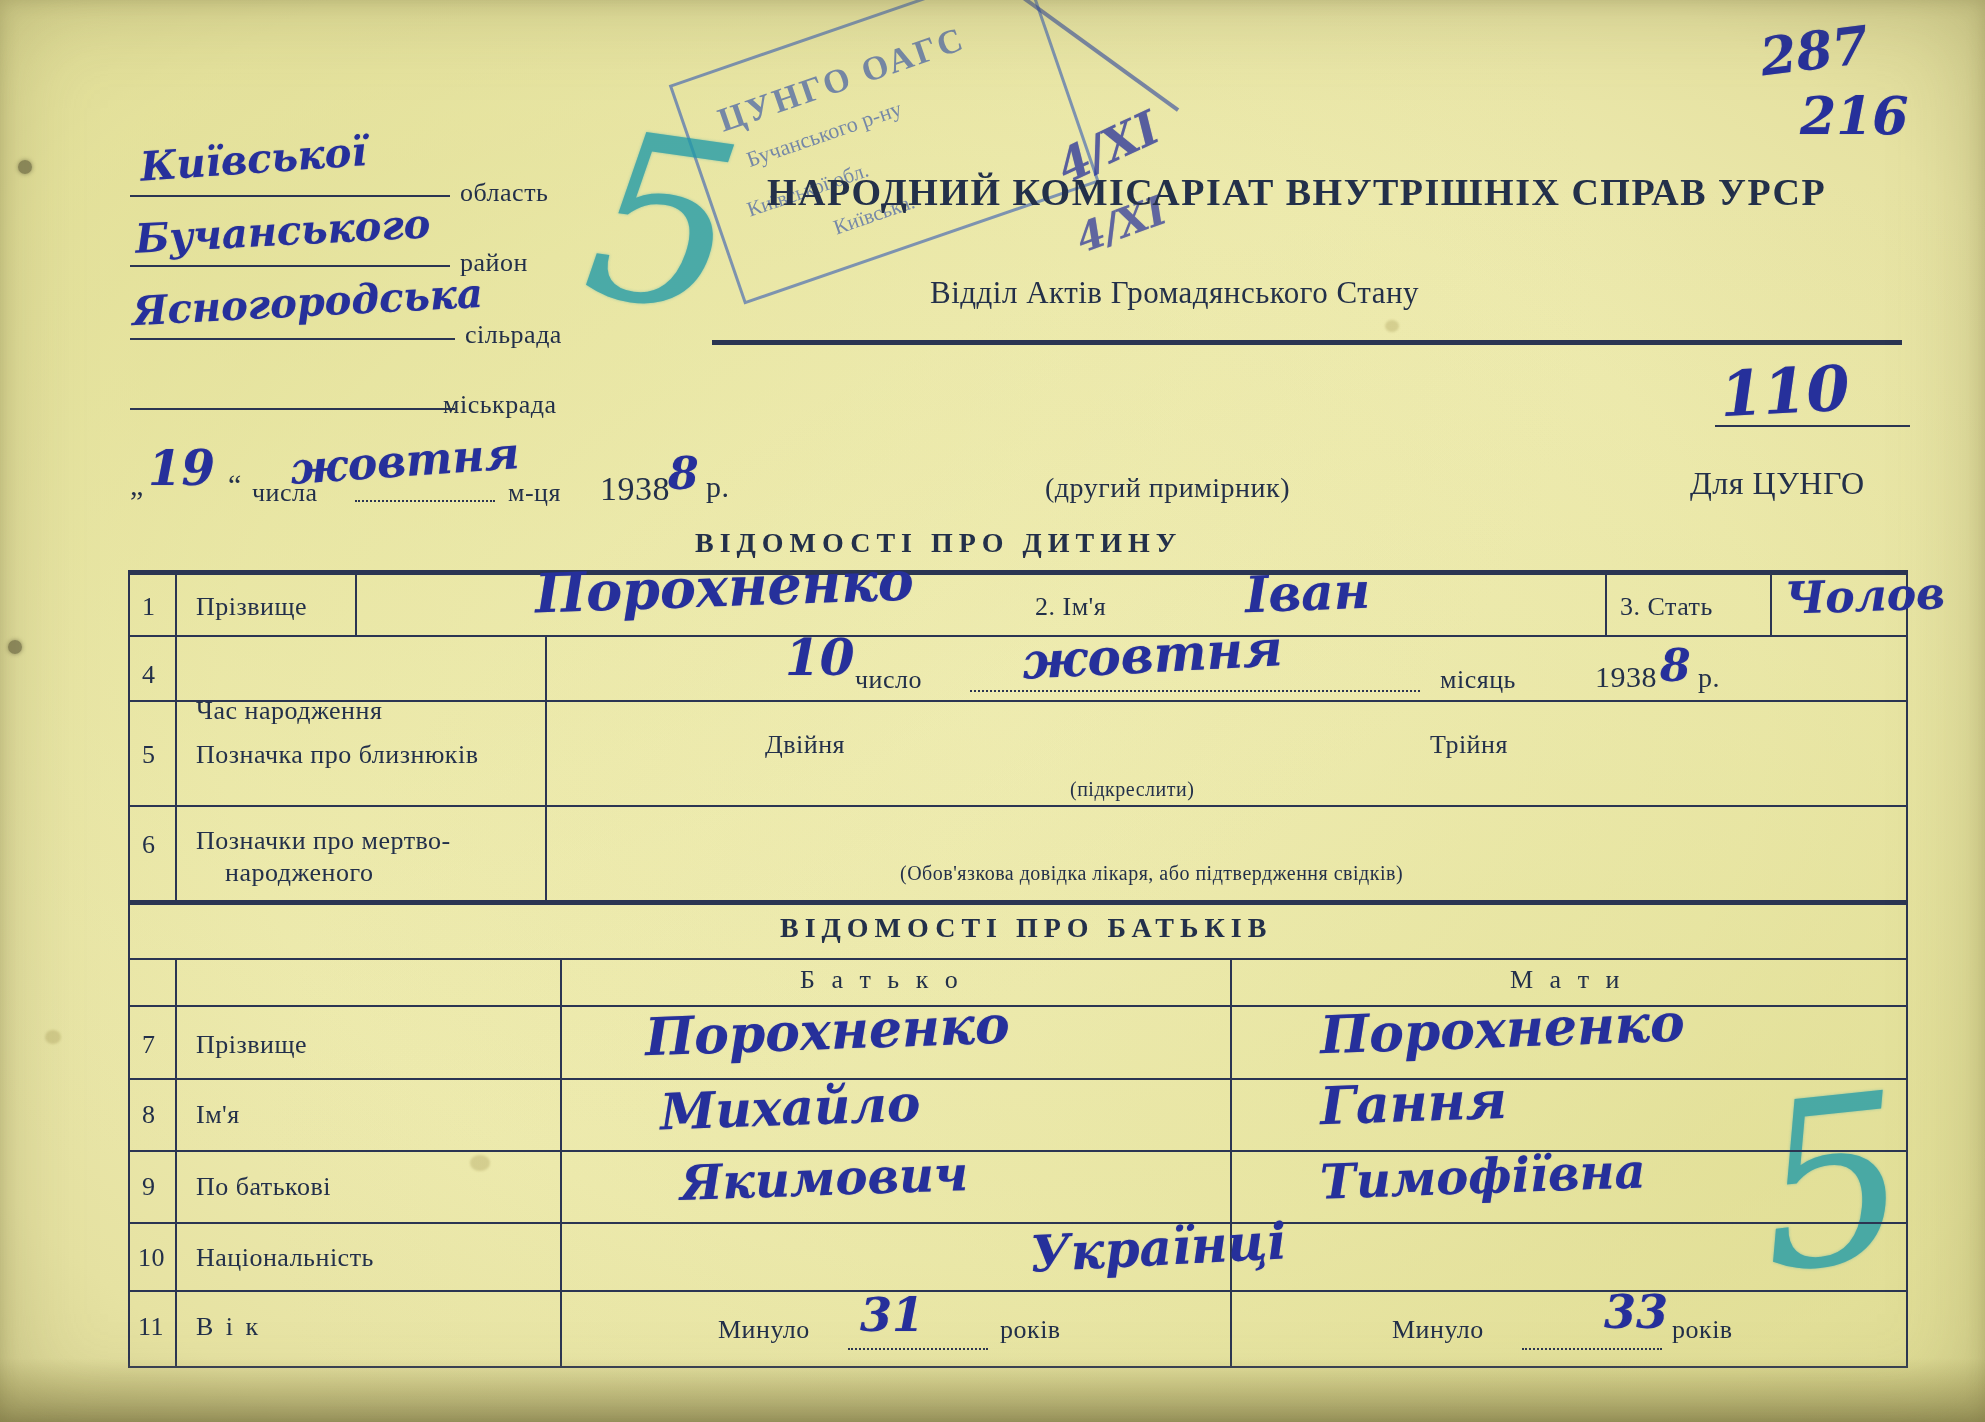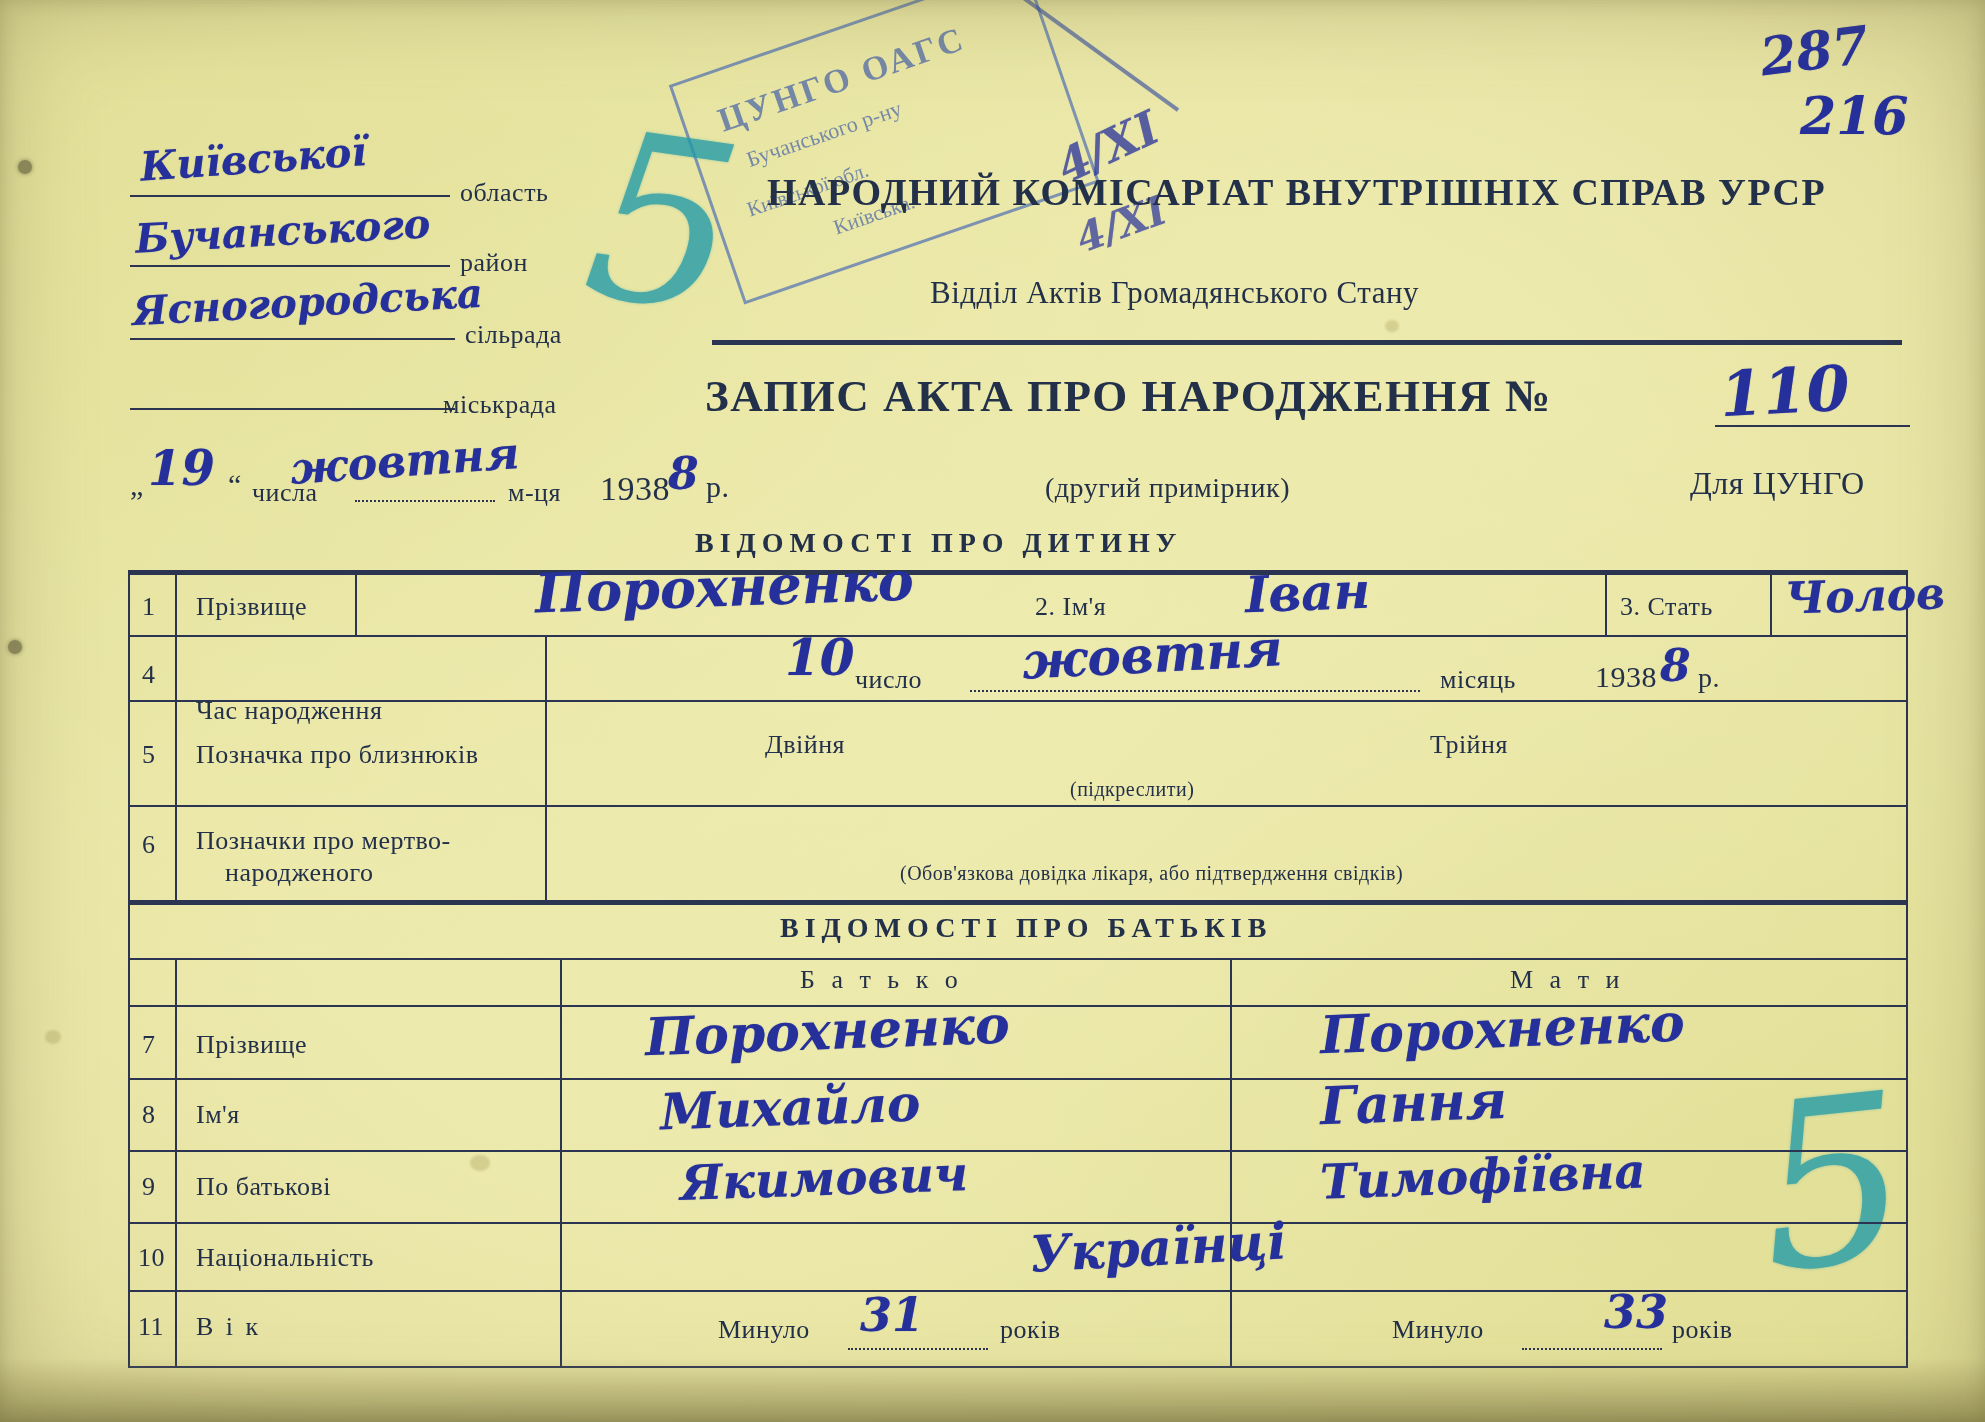--- a/index.html
+++ b/index.html
@@ -202,21 +202,20 @@
   <div class="hand" style="left:1055px; top:120px; font-size:46px; transform:rotate(-25deg); opacity:0.75;">4/XI</div>
   <div class="hand" style="left:1075px; top:200px; font-size:40px; transform:rotate(-20deg); opacity:0.7;">4/XI</div>
 
   <div class="crayon" style="left:590px; top:90px; font-size:230px; transform:rotate(8deg);">5</div>
   <div class="crayon" style="left:1760px; top:1050px; font-size:230px; transform:rotate(-6deg);">5</div>
 
   <div id="title-main" class="print" style="left:767px; top:170px;">НАРОДНИЙ КОМІСАРІАТ ВНУТРІШНІХ СПРАВ УРСР</div>
   <div id="title-sub" class="print" style="left:930px; top:275px;">Відділ Актів Громадянського Стану</div>
   <div class="rule thick" style="left:712px; top:340px; width:1190px;"></div>
 
-  <div id="title-act" class="print" style="left:705px; top:370px;">ЗАПИС АКТА ПРО НАРОДЖЕННЯ №</div>
   <div class="hand" style="left:1720px; top:355px; font-size:62px; transform:rotate(-3deg);">110</div>
   <div class="rule" style="left:1715px; top:425px; width:195px;"></div>
 
   <div class="print" style="left:130px; top:468px; font-size:30px;">„</div>
   <div class="hand" style="left:148px; top:440px; font-size:48px;">19</div>
   <div class="print" style="left:228px; top:468px; font-size:30px;">“</div>
   <div class="print label" style="left:252px; top:478px;">числа</div>
   <div class="hand" style="left:290px; top:435px; font-size:44px; transform:rotate(-4deg);">жовтня</div>
   <div class="dotline" style="left:355px; top:500px; width:140px;"></div>
   <div class="print label" style="left:508px; top:478px;">м-ця</div>

